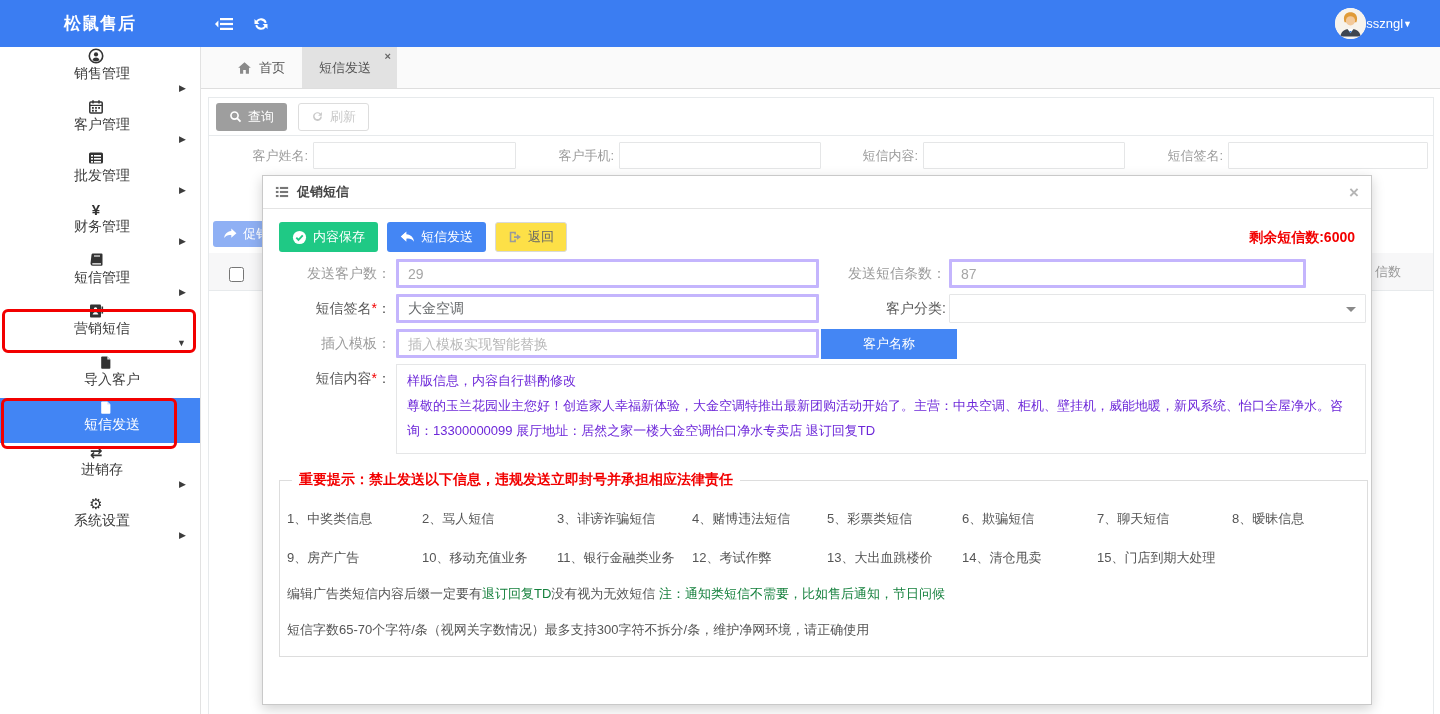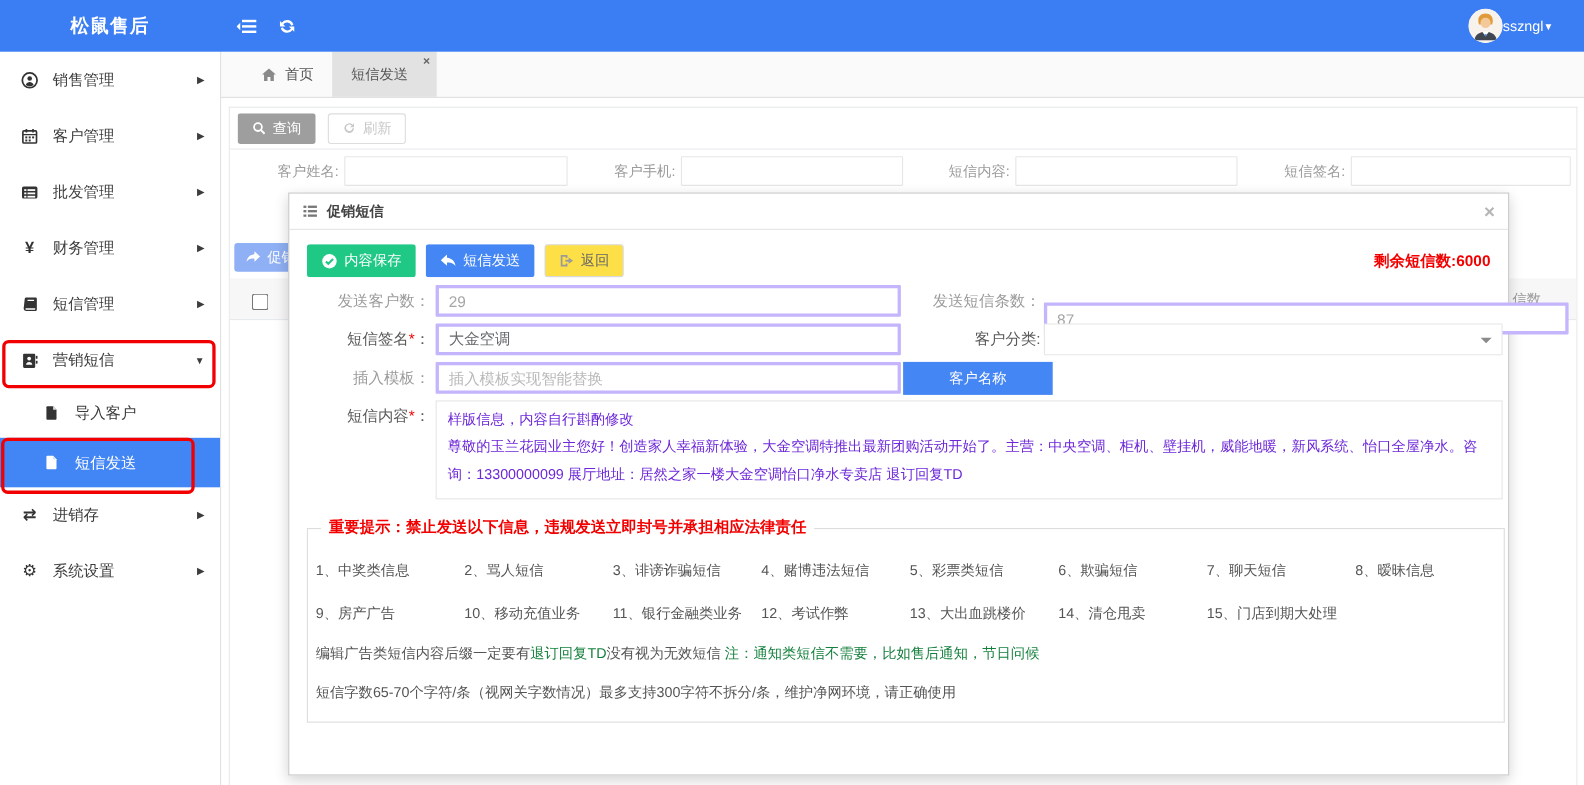--- a/index.html
+++ b/index.html
@@ -4,21 +4,21 @@
 <style>
   html,body{margin:0;padding:0;width:1440px;height:714px;overflow:hidden;
     font-family:"Liberation Sans","DejaVu Sans",sans-serif;background:#fff;}
   .app{position:relative;width:1440px;height:714px;}
 
   
   .sidebar{position:absolute;left:0;top:0;width:200px;height:714px;background:#fff;
     border-right:1px solid #e2e2e2;z-index:5;}
   .logo{height:47px;background:#3b7df2;color:#fff;font-size:17px;font-weight:bold;
     text-align:center;line-height:47px;letter-spacing:1px;}
-  .mi{height:51px;display:flex;align-items:center;padding:0 14px 0 18px;font-size:14px;color:#3c3c3c;cursor:pointer;}
+  .mi{height:51px;display:flex;align-items:center;padding:0 14px 0 18px;font-size:14px;color:#3c3c3c;cursor:pointer;flex-direction:column;}
   .mi.sub{height:45px;padding-left:38px;}
   .mi.active{background:#4285f4;color:#fff;}
   .mic{width:18px;display:flex;justify-content:center;align-items:center;margin-right:12px;flex:0 0 18px;}
   .mglyph{font-size:15px;font-weight:bold;color:#333;line-height:1;}
   .mcaret{margin-left:auto;font-size:9px;color:#3c3c3c;}
   .redbox{position:absolute;border:3px solid #f20000;border-radius:6px;pointer-events:none;z-index:60;}
 
   
   .topbar{position:absolute;left:200px;top:0;right:0;height:47px;background:#3b7df2;display:flex;align-items:center;z-index:5;}
   .tb-icon{margin-left:14px;width:22px;height:20px;display:flex;align-items:center;justify-content:center;cursor:pointer;}
@@ -352,21 +352,21 @@
               </svg>
           </span>
           <span>返回</span>
         </button>
       </div>
       <span class="remaining">剩余短信数:6000</span>
 
       <span class="mlbl" style="left:0;top:49px;width:128px;">发送客户数：</span>
       <input class="minput ro" style="left: 133px; top: 49px; width: 423px;" value="29">
       <span class="mlbl" style="left:523px;top:49px;width:160px;">发送短信条数：</span>
-      <input class="minput ro" style="left: 686px; top: 65px; width: 477px;" value="87">
+      <input class="minput ro" style="left: 686px; top: 49px; width: 357px;" value="87">
 
       <span class="mlbl dark" style="left:0;top:84px;width:128px;"><span>短信签名</span><span class="star">*</span><span>：</span></span>
       <input class="minput" style="left: 133px; top: 84px; width: 423px;" value="大金空调">
       <span class="mlbl dark" style="left:523px;top:84px;width:160px;">客户分类:</span>
       <div class="mselect" style="left:686px;top:84px;width:417px;">
         <span class="selcaret"></span>
       </div>
 
       <span class="mlbl" style="left:0;top:119px;width:128px;">插入模板：</span>
       <input class="minput" style="left: 133px; top: 119px; width: 423px;" placeholder="插入模板实现智能替换">

